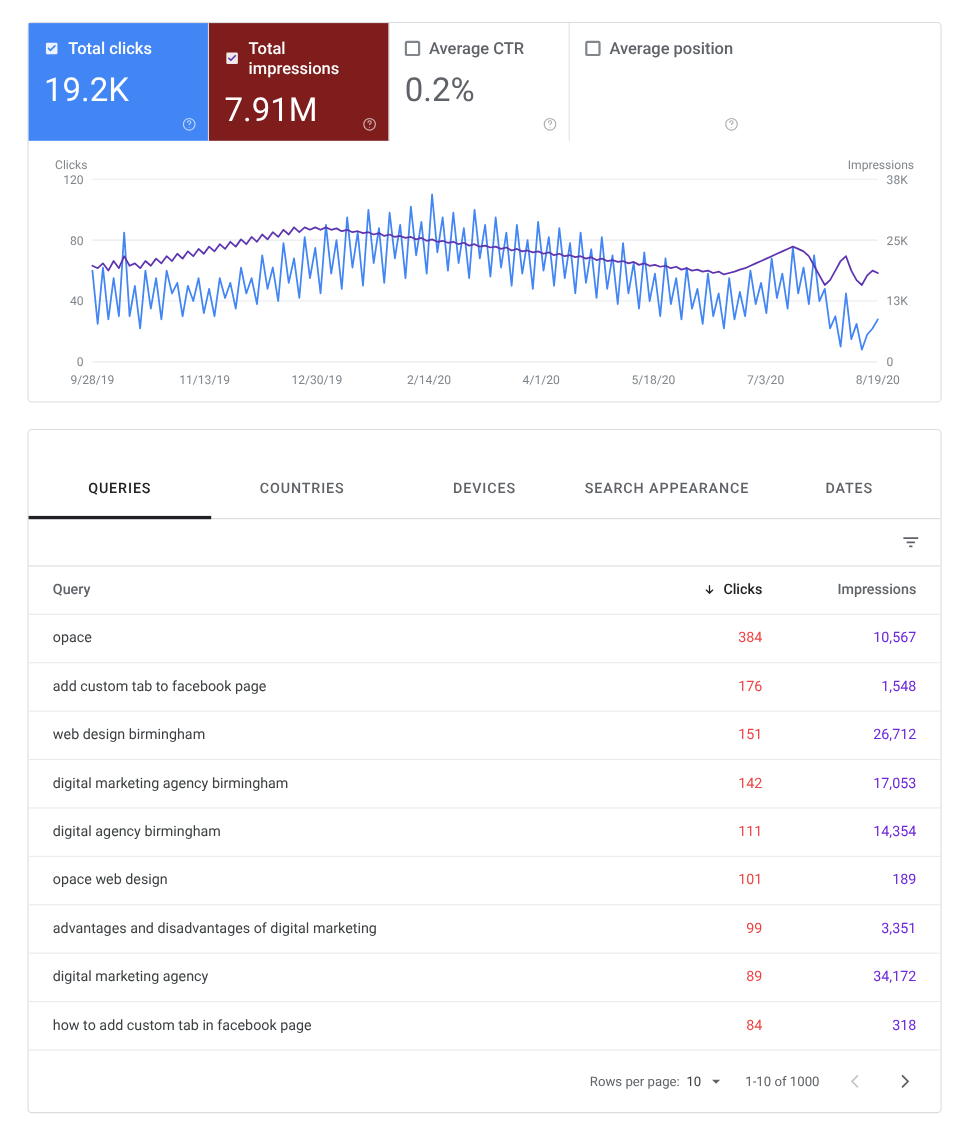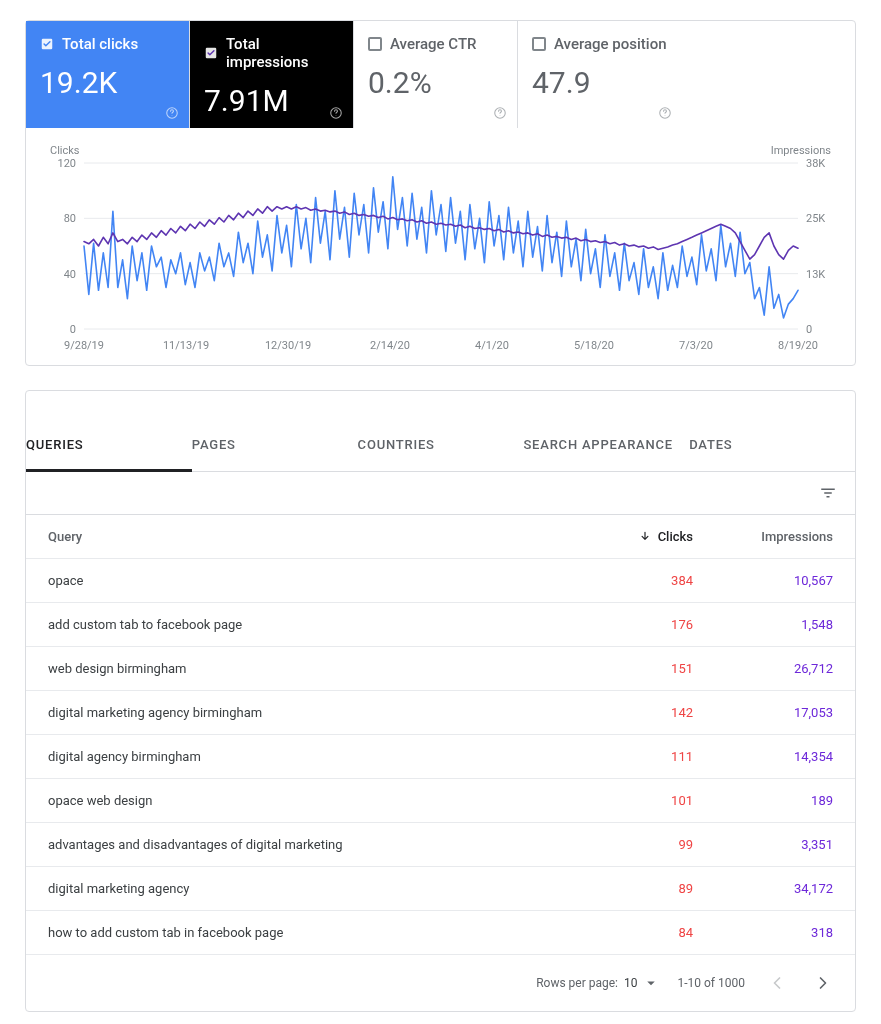--- a/index.html
+++ b/index.html
@@ -6,31 +6,31 @@
 .page{width:881px;margin:0 auto;padding:20px 25px;box-sizing:border-box}
 .card{background:#fff;border:1px solid #dadce0;border-radius:4px}
 .metrics{display:flex;padding:0}
 .metric{flex:0 0 164px;box-sizing:border-box;padding:14px 14px 10px 14px;border-right:1px solid #dadce0;position:relative;min-height:88px;cursor:pointer}
 .metric:last-child{border-right:none}
 .metric .top{display:flex;align-items:center;font-size:15px;font-weight:500}
 .metric .lbl{margin-left:8px}
 .metric .val{font-size:30px;font-weight:400;margin-top:12px}
 .metric .help{position:absolute;right:10px;bottom:8px;opacity:.65}
 .metric.blue{background:#4285f4;color:#fff}
-.metric.purple{background:#000000;color:#fff}
+.metric.purple{background:#7f1d1d;color:#fff}
 .metric.off{background:#fff;color:#5f6368}
 .checkbox{width:14px;height:14px;border-radius:2px;display:flex;align-items:center;justify-content:center;box-sizing:border-box}
 .checkbox.on{background:transparent;border:none}
 .checkbox.off{border:2px solid #80868b}
 svg{display:block}
 .chart-area{padding:10px 20px 8px 20px}
 .chart-head{display:flex;justify-content:space-between;font-size:11px;color:#80868b;margin:6px 4px 0 4px}
 .chart-wrap{position:relative}
 .tabs{display:flex;border-bottom:1px solid #dadce0;margin-top:28px}
-.tab{flex:1;text-align:left;padding:18px 0 17px 0;font-size:13px;font-weight:500;letter-spacing:.8px;color:#5f6368;cursor:pointer}
+.tab{flex:1;text-align:center;padding:18px 0 17px 0;font-size:13px;font-weight:500;letter-spacing:.8px;color:#5f6368;cursor:pointer}
 .tab.active{color:#202124;border-bottom:3px solid #202124;margin-bottom:-1px}
 .tools{display:flex;justify-content:flex-end;border-bottom:1px solid #dadce0;padding:12px 18px}
 .table{width:100%}
 .thead,.trow{display:flex;align-items:flex-end;padding:14px 22px;border-bottom:1px solid #e8eaed;font-size:13px}
 .thead{color:#5f6368;font-weight:500}
 .trow{color:#3c4043}
 .col-q{flex:1}
 .col-c{width:140px;text-align:right;color:#ef4444}
 .col-i{width:140px;text-align:right;color:#6d28d9}
 .thead .col-c,.thead .col-i{color:#5f6368}
@@ -99,21 +99,20 @@
               <path d="M9.5 9a2.5 2.5 0 115 0c0 1.5-2.5 2-2.5 3.5" stroke-linecap="round"></path>
               <circle cx="12" cy="16.5" r=".8" fill="#80868b" stroke="none"></circle>
             </svg>
           </span>
         </div>
         <div class="metric off">
           <div class="top">
             <span class="checkbox off"></span>
             <span class="lbl">Average position</span>
           </div>
-          <div class="val">47.9</div>
           <span class="help">
             <svg width="14" height="14" viewBox="0 0 24 24" fill="none" stroke="#80868b" stroke-width="1.8">
               <circle cx="12" cy="12" r="9"></circle>
               <path d="M9.5 9a2.5 2.5 0 115 0c0 1.5-2.5 2-2.5 3.5" stroke-linecap="round"></path>
               <circle cx="12" cy="16.5" r=".8" fill="#80868b" stroke="none"></circle>
             </svg>
           </span>
         </div>
       </div>
     <div class="chart-area">
@@ -146,22 +145,22 @@
             <path d="M38.0 89.0 L42.8 137.4 L47.6 86.2 L52.5 133.3 L57.3 95.9 L62.1 130.5 L66.9 54.4 L71.8 130.5 L76.6 102.8 L81.4 141.6 L86.2 89.0 L91.1 123.6 L95.9 95.9 L100.7 133.3 L105.5 89.0 L110.4 109.8 L115.2 100.1 L120.0 130.5 L124.8 102.8 L129.7 116.7 L134.5 95.9 L139.3 127.7 L144.1 105.6 L149.0 130.5 L153.8 95.9 L158.6 113.9 L163.4 100.1 L168.3 123.6 L173.1 86.2 L177.9 109.8 L182.7 95.9 L187.6 119.4 L192.4 75.2 L197.2 105.6 L202.0 86.2 L206.9 116.7 L211.7 64.1 L216.5 100.1 L221.3 77.9 L226.1 113.9 L231.0 58.6 L235.8 95.9 L240.6 68.3 L245.4 109.8 L250.3 47.5 L255.1 91.8 L259.9 61.3 L264.7 105.6 L269.6 40.6 L274.4 86.2 L279.2 54.4 L284.0 102.8 L288.9 33.7 L293.7 82.1 L298.5 50.3 L303.3 100.1 L308.2 36.4 L313.0 77.9 L317.8 47.5 L322.6 95.9 L327.5 30.9 L332.3 75.2 L337.1 44.7 L341.9 91.8 L346.8 19.8 L351.6 72.4 L356.4 40.6 L361.2 89.0 L366.1 36.4 L370.9 82.1 L375.7 50.3 L380.5 95.9 L385.4 33.7 L390.2 77.9 L395.0 47.5 L399.8 94.5 L404.6 40.6 L409.5 86.2 L414.3 54.4 L419.1 102.8 L423.9 47.5 L428.8 91.8 L433.6 61.3 L438.4 105.6 L443.2 44.7 L448.1 89.0 L452.9 58.6 L457.7 102.8 L462.5 50.3 L467.4 95.9 L472.2 64.1 L477.0 109.8 L481.8 54.4 L486.7 100.1 L491.5 69.6 L496.3 113.9 L501.1 58.6 L506.0 105.6 L510.8 75.2 L515.6 119.4 L520.4 64.1 L525.3 109.8 L530.1 82.1 L534.9 123.6 L539.7 72.4 L544.6 116.7 L549.4 91.8 L554.2 130.5 L559.0 77.9 L563.9 119.4 L568.7 95.9 L573.5 133.3 L578.3 86.2 L583.1 123.6 L588.0 105.6 L592.8 137.4 L597.6 91.8 L602.4 130.5 L607.3 109.8 L612.1 141.6 L616.9 95.9 L621.7 133.3 L626.6 108.4 L631.4 130.5 L636.2 89.0 L641.0 119.4 L645.9 100.1 L650.7 127.7 L655.5 77.9 L660.3 113.9 L665.2 91.8 L670.0 123.6 L674.8 68.3 L679.6 109.8 L684.5 86.2 L689.3 119.4 L694.1 75.2 L698.9 116.7 L703.8 105.6 L708.6 141.6 L713.4 130.5 L718.2 158.2 L723.1 109.8 L727.9 151.3 L732.7 137.4 L737.5 160.9 L742.4 147.1 L747.2 141.6 L752.0 133.3 " fill="none" stroke="#4285f4" stroke-width="1.6" stroke-linejoin="round" stroke-linecap="round"></path>
             <path d="M38.0 84.6 L42.8 86.8 L47.6 82.4 L52.5 89.0 L57.3 80.3 L62.1 86.8 L66.9 75.9 L71.8 84.6 L76.6 82.4 L81.4 86.8 L86.2 80.3 L91.1 84.6 L95.9 78.1 L100.7 82.4 L105.5 75.9 L110.4 80.3 L115.2 73.7 L120.0 78.1 L124.8 71.5 L129.7 75.9 L134.5 69.3 L139.3 73.7 L144.1 67.2 L149.0 71.5 L153.8 65.0 L158.6 69.3 L163.4 62.8 L168.3 67.2 L173.1 60.6 L177.9 65.0 L182.7 58.4 L187.6 62.8 L192.4 56.2 L197.2 60.6 L202.0 54.1 L206.9 58.4 L211.7 51.9 L216.5 56.2 L221.3 49.7 L226.1 54.1 L231.0 49.7 L235.8 51.9 L240.6 49.7 L245.4 51.9 L250.3 49.7 L255.1 51.9 L259.9 50.6 L264.7 53.2 L269.6 51.9 L274.4 54.1 L279.2 53.2 L284.0 54.9 L288.9 54.1 L293.7 56.2 L298.5 54.9 L303.3 57.5 L308.2 56.2 L313.0 58.4 L317.8 57.5 L322.6 59.3 L327.5 58.4 L332.3 60.6 L337.1 59.3 L341.9 61.9 L346.8 60.6 L351.6 62.8 L356.4 61.9 L361.2 63.7 L366.1 62.8 L370.9 65.0 L375.7 63.7 L380.5 66.3 L385.4 65.0 L390.2 67.2 L395.0 66.3 L399.8 68.0 L404.6 67.2 L409.5 69.3 L414.3 68.0 L419.1 70.7 L423.9 69.3 L428.8 71.5 L433.6 70.7 L438.4 72.4 L443.2 71.5 L448.1 73.7 L452.9 72.4 L457.7 75.0 L462.5 73.7 L467.4 75.9 L472.2 75.0 L477.0 76.8 L481.8 75.9 L486.7 78.1 L491.5 76.8 L496.3 79.4 L501.1 78.1 L506.0 80.3 L510.8 79.4 L515.6 81.1 L520.4 80.3 L525.3 82.4 L530.1 81.1 L534.9 83.8 L539.7 82.4 L544.6 84.6 L549.4 83.8 L554.2 85.5 L559.0 84.6 L563.9 86.8 L568.7 85.5 L573.5 88.1 L578.3 86.8 L583.1 89.0 L588.0 88.1 L592.8 89.9 L597.6 89.0 L602.4 91.2 L607.3 89.9 L612.1 92.5 L616.9 91.2 L621.7 89.9 L626.6 88.1 L631.4 86.8 L636.2 84.6 L641.0 82.4 L645.9 80.3 L650.7 78.1 L655.5 75.9 L660.3 73.7 L665.2 71.5 L670.0 69.3 L674.8 67.2 L679.6 69.3 L684.5 71.5 L689.3 75.9 L694.1 84.6 L698.9 93.4 L703.8 102.1 L708.6 97.7 L713.4 89.0 L718.2 80.3 L723.1 75.9 L727.9 89.0 L732.7 97.7 L737.5 102.1 L742.4 93.4 L747.2 89.0 L752.0 91.2 " fill="none" stroke="#5e35b1" stroke-width="1.6" stroke-linejoin="round" stroke-linecap="round"></path>
           </svg>
       </div>
     </div>
   </div>
 
   <div class="card section-card">
     <div class="tabs" id="tabs">
         <div class="tab active">QUERIES</div>
-        <div class="tab">PAGES</div>
         <div class="tab">COUNTRIES</div>
+        <div class="tab">DEVICES</div>
         <div class="tab">SEARCH APPEARANCE</div>
         <div class="tab">DATES</div>
       </div>
     <div class="tools">
       <span>
         <svg width="18" height="18" viewBox="0 0 24 24" fill="#5f6368">
             <path d="M3 17h12v2H3v-2zm0-6h18v2H3v-2zm0-6h18v2H3V5z" opacity="0"></path>
             <path d="M3 6h18v2H3V6zm4 5h10v2H7v-2zm3 5h4v2h-4v-2z"></path>
           </svg>
       </span>

